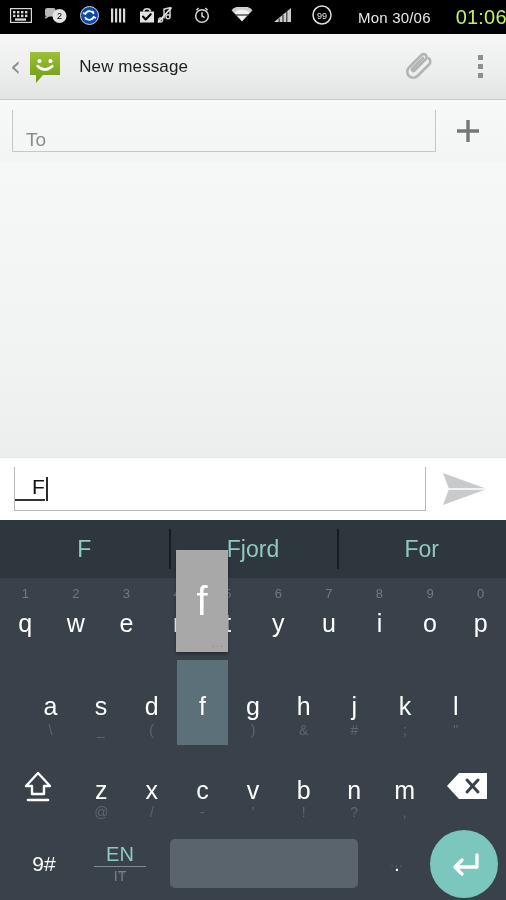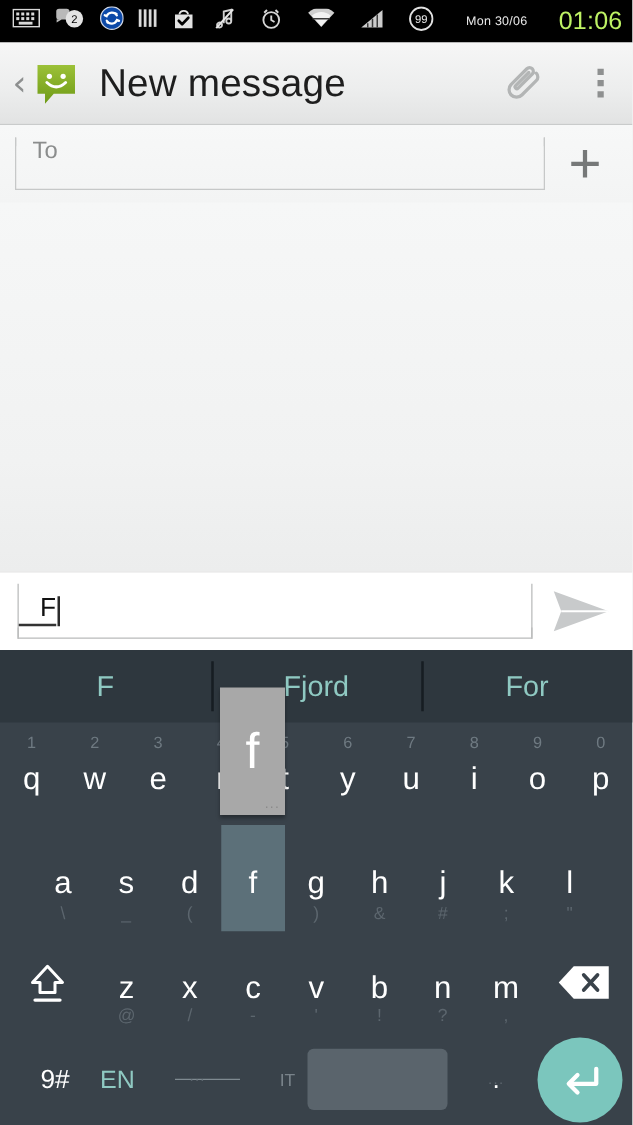--- a/index.html
+++ b/index.html
@@ -14,21 +14,21 @@
   
   .statusbar{
     position:absolute; top:0; left:0; width:506px; height:34px;
     background:#000; display:flex; align-items:center;
     padding:0 8px 0 10px;
   }
   .sb-left{ display:flex; align-items:center; gap:11px; }
   .sb-right{ display:flex; align-items:center; gap:20px; margin-left:auto; }
   .sb-icon{ display:block; }
   .sb-date{
-    color:#e8e8e8; font-size:10px; letter-spacing:.2px;
+    color:#e8e8e8; font-size:15px; letter-spacing:.2px;
     margin-left:6px; white-space:nowrap;
   }
   .sb-time{
     color:#bef264; font-size:20px; letter-spacing:.2px;
     margin-left:5px; white-space:nowrap;
   }
   .badge-num{
     font-size:9px; fill:#000; font-family:"Liberation Sans",sans-serif;
   }
 
@@ -38,40 +38,40 @@
     background:linear-gradient(to bottom,#f6f6f6 0%,#eceded 60%,#e2e3e3 100%);
     border-bottom:1px solid #c9cbcb;
     display:flex; align-items:center; padding:0 14px 0 4px;
   }
   .back-chev{
     color:#8d8f8f; font-size:28px; line-height:1;
     padding:0 4px 0 6px; font-family:"DejaVu Sans",sans-serif;
   }
   .app-icon{ width:40px; height:40px; flex:0 0 auto; }
   .app-title{
-    font-size:31px; color:#1e1e1e; margin-left:14px;
+    font-size:17px; color:#1e1e1e; margin-left:14px;
     letter-spacing:.1px; white-space:nowrap;
   }
   .appbar-actions{ margin-left:auto; display:flex; align-items:center; gap:26px; }
   .clip-btn{ width:40px; height:40px; display:flex; align-items:center; justify-content:center; }
   .overflow{ width:24px; height:40px; display:flex; flex-direction:column;
              align-items:center; justify-content:center; gap:4px; }
   .overflow i{ display:block; width:5px; height:5px; background:#8e9090; }
 
   
   .to-row{
     position:absolute; top:100px; left:0; width:506px; height:62px;
     background:linear-gradient(to bottom,#f7f8f8,#f3f4f4);
     display:flex; align-items:center; padding:0 14px 0 12px;
   }
   .to-field{
     flex:1; height:42px; position:relative;
     border-bottom:1px solid #c6c8c8;
     border-left:1px solid #c6c8c8; border-right:1px solid #c6c8c8;
-    display:flex; align-items:flex-start;
+    display:flex; align-items:flex-end;
   }
   .to-field:before,.to-field:after{
     content:""; position:absolute; top:0; width:1px; height:7px; background:#c6c8c8;
   }
   .to-field:before{ left:-1px; } .to-field:after{ right:-1px; }
   .to-placeholder{ color:#8b8d8d; font-size:19px; padding-left:13px; }
   .plus-btn{
     width:48px; height:48px; margin-left:8px;
     display:flex; align-items:center; justify-content:center;
   }
@@ -149,22 +149,22 @@
   
   .krow2 .pad{ flex:0 0 25px; }
   
   .krow3 .shift{ flex:0 0 76px; }
   .krow3 .bksp{ flex:0 0 76px; }
 
   
   .krow4{ align-items:center; padding:0 8px; }
   .k12{ flex:0 0 72px; color:#fff; font-size:21px; text-align:center; position:relative;
         display:flex; align-items:center; justify-content:center; }
-  .klang{ flex:0 0 80px; position:relative; display:flex; flex-direction:row;
-          align-items:center; justify-content:center;gap:32px; }
+  .klang{ flex:0 0 80px; position:relative; display:flex; flex-direction:column;
+          align-items:center; justify-content:center; }
   .klang .en{ color:#8fc9c2; font-size:20px; line-height:1; }
   .klang .rule{ width:52px; height:1px; background:#7f8a91; margin:2px 0; }
   .klang .it{ color:#79838a; font-size:14px; line-height:1; }
   .space{
     flex:1; height:49px; margin:0 10px; background:#5a646c; border-radius:5px;
   }
   .kdot{ flex:0 0 58px; color:#fff; font-size:21px; text-align:center;
          position:relative; display:flex; align-items:center; justify-content:center; }
   .ellipsis{ position:absolute; bottom:6px; color:#5c666e; font-size:12px; letter-spacing:1px; }
   .enter-btn{

